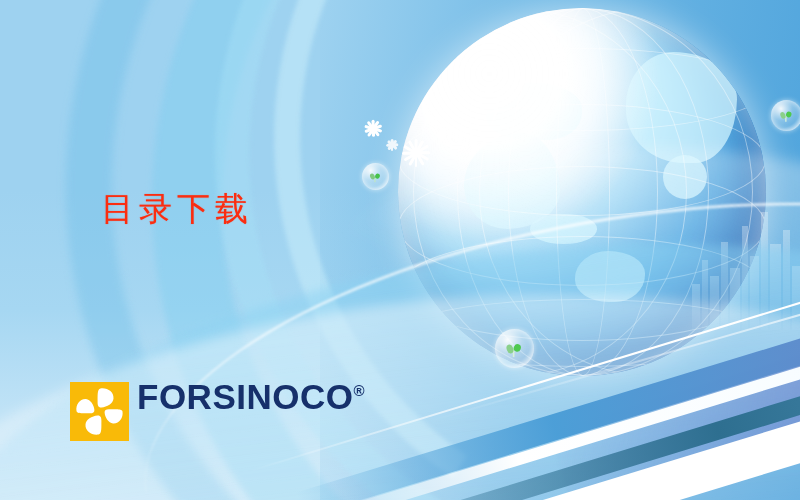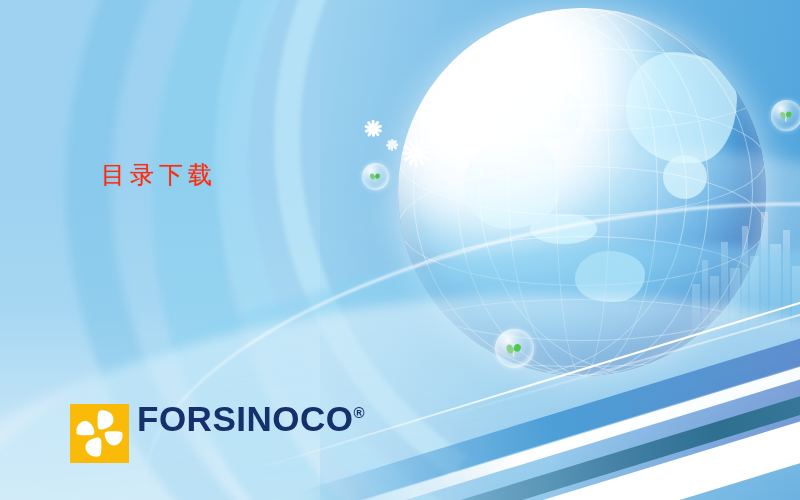--- a/index.html
+++ b/index.html
@@ -175,28 +175,28 @@
   
   #headline{
     position:absolute;left:88px;top:163px;width:340px;
     color:#fb2d10;
     font-family:"DejaVu Serif","Liberation Serif",serif;
     line-height:1.0;
     text-shadow:0 0 1px rgba(251,45,16,.6);
   }
   #headline .line{display:block;white-space:nowrap;}
   #headline .line1{font-size:33px;letter-spacing:0px;}
-  #headline .line2{font-size:24px;margin-left:13px;letter-spacing:5px;}
+  #headline .line2{font-size:33px;margin-top:29px;margin-left:13px;letter-spacing:5px;}
   #headline .latin{
     font-family:"Liberation Sans",sans-serif;
     font-weight:700;font-size:32px;letter-spacing:-.5px;
   }
 
   
-  #logo{position:absolute;left:70px;top:404px;display:flex;align-items:flex-start;justify-content:space-between;}
+  #logo{position:absolute;left:70px;top:382px;display:flex;align-items:flex-start;justify-content:space-between;}
   #logo-mark{
     position:relative;width:59px;height:59px;background:#f9ba08;
     flex:0 0 auto;
   }
   #logo-text{margin-left:8px;margin-top:-3px;}
   #brand{
     color:#16306b;font-weight:700;font-size:35px;line-height:1;
     letter-spacing:.5px;font-family:"Liberation Sans",sans-serif;
     white-space:nowrap;
   }

